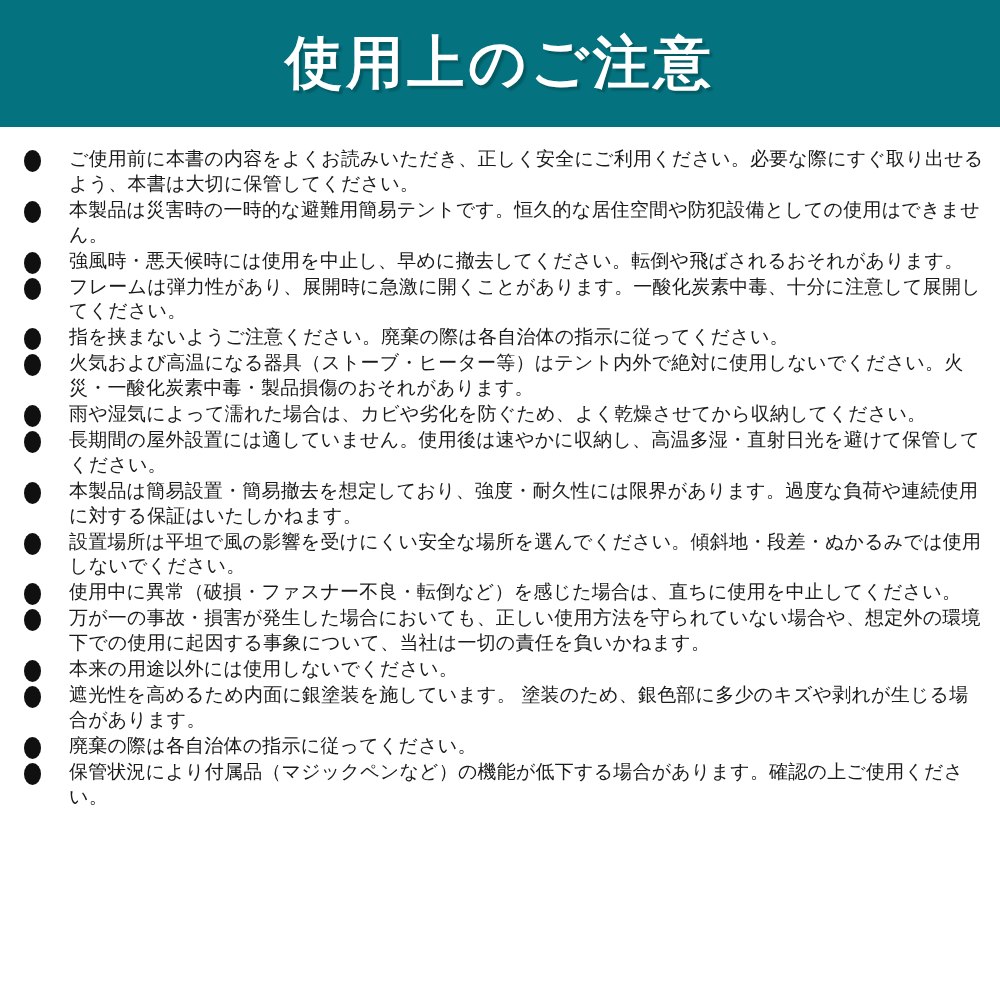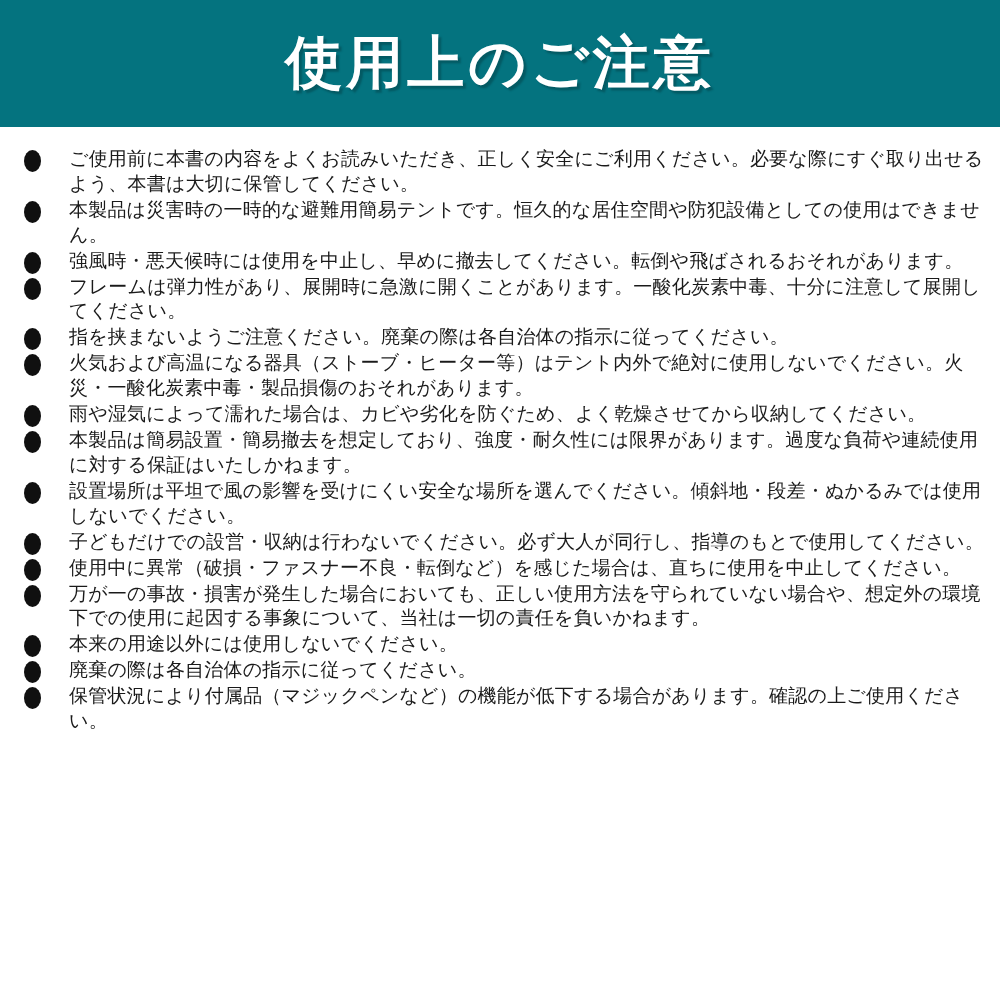--- a/index.html
+++ b/index.html
@@ -93,44 +93,48 @@
     <li>
       <span class="bullet"></span>
       <span class="notice-text">火気および高温になる器具（ストーブ・ヒーター等）はテント内外で絶対に使用しないでください。火災・一酸化炭素中毒・製品損傷のおそれがあります。</span>
     </li>
     <li>
       <span class="bullet"></span>
       <span class="notice-text">雨や湿気によって濡れた場合は、カビや劣化を防ぐため、よく乾燥させてから収納してください。</span>
     </li>
     <li>
       <span class="bullet"></span>
+      <span class="notice-text">長期間の屋外設置には適していません。使用後は速やかに収納し、高温多湿・直射日光を避けて保管してください。</span>
+    </li>
+    <li>
+      <span class="bullet"></span>
       <span class="notice-text">本製品は簡易設置・簡易撤去を想定しており、強度・耐久性には限界があります。過度な負荷や連続使用に対する保証はいたしかねます。</span>
     </li>
     <li>
       <span class="bullet"></span>
       <span class="notice-text">設置場所は平坦で風の影響を受けにくい安全な場所を選んでください。傾斜地・段差・ぬかるみでは使用しないでください。</span>
-    </li>
-    <li>
-      <span class="bullet"></span>
-      <span class="notice-text">子どもだけでの設営・収納は行わないでください。必ず大人が同行し、指導のもとで使用してください。</span>
     </li>
     <li>
       <span class="bullet"></span>
       <span class="notice-text">使用中に異常（破損・ファスナー不良・転倒など）を感じた場合は、直ちに使用を中止してください。</span>
     </li>
     <li>
       <span class="bullet"></span>
       <span class="notice-text">万が一の事故・損害が発生した場合においても、正しい使用方法を守られていない場合や、想定外の環境下での使用に起因する事象について、当社は一切の責任を負いかねます。</span>
     </li>
     <li>
       <span class="bullet"></span>
       <span class="notice-text">本来の用途以外には使用しないでください。</span>
     </li>
     <li>
       <span class="bullet"></span>
+      <span class="notice-text">遮光性を高めるため内面に銀塗装を施しています。 塗装のため、銀色部に多少のキズや剥れが生じる場合があります。</span>
+    </li>
+    <li>
+      <span class="bullet"></span>
       <span class="notice-text">廃棄の際は各自治体の指示に従ってください。</span>
     </li>
     <li>
       <span class="bullet"></span>
       <span class="notice-text">保管状況により付属品（マジックペンなど）の機能が低下する場合があります。確認の上ご使用ください。</span>
     </li>
 
   </ul>
 
 </div>

